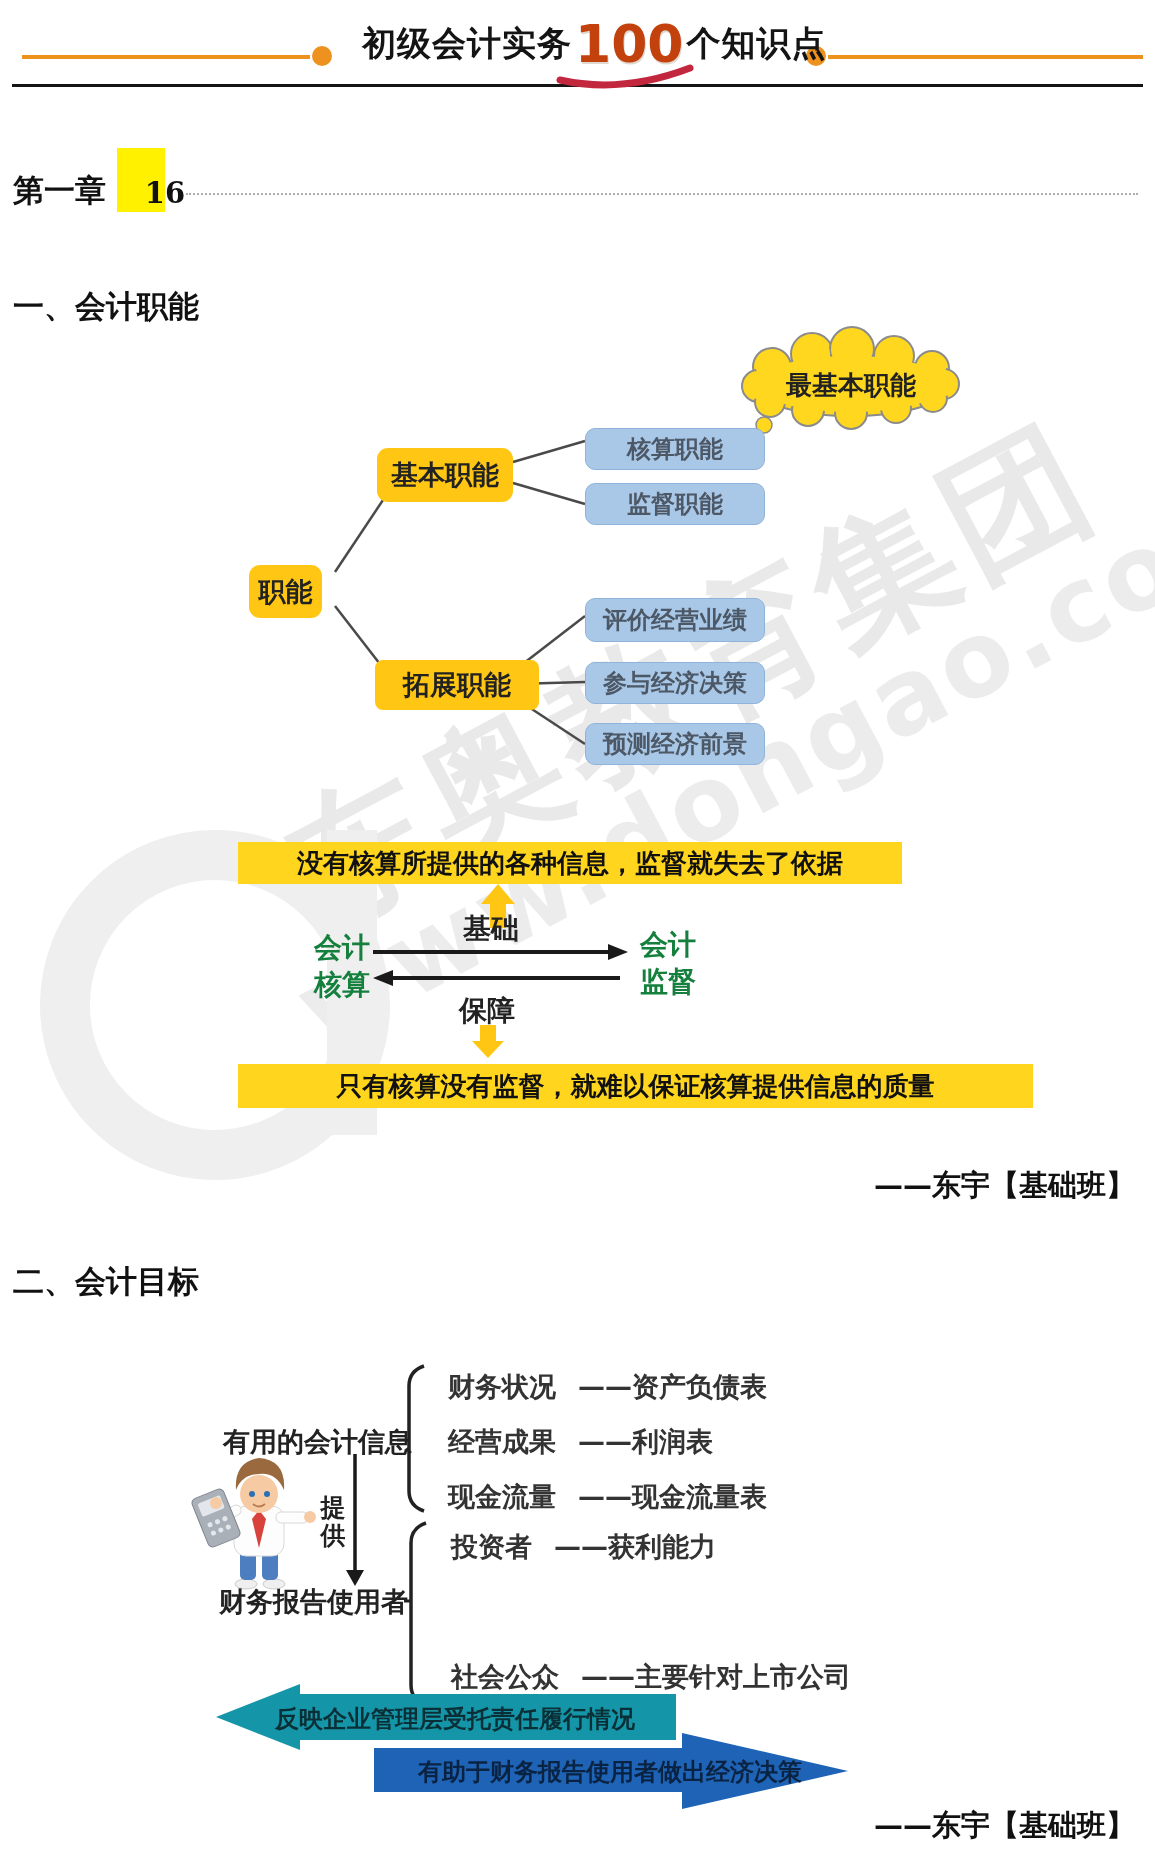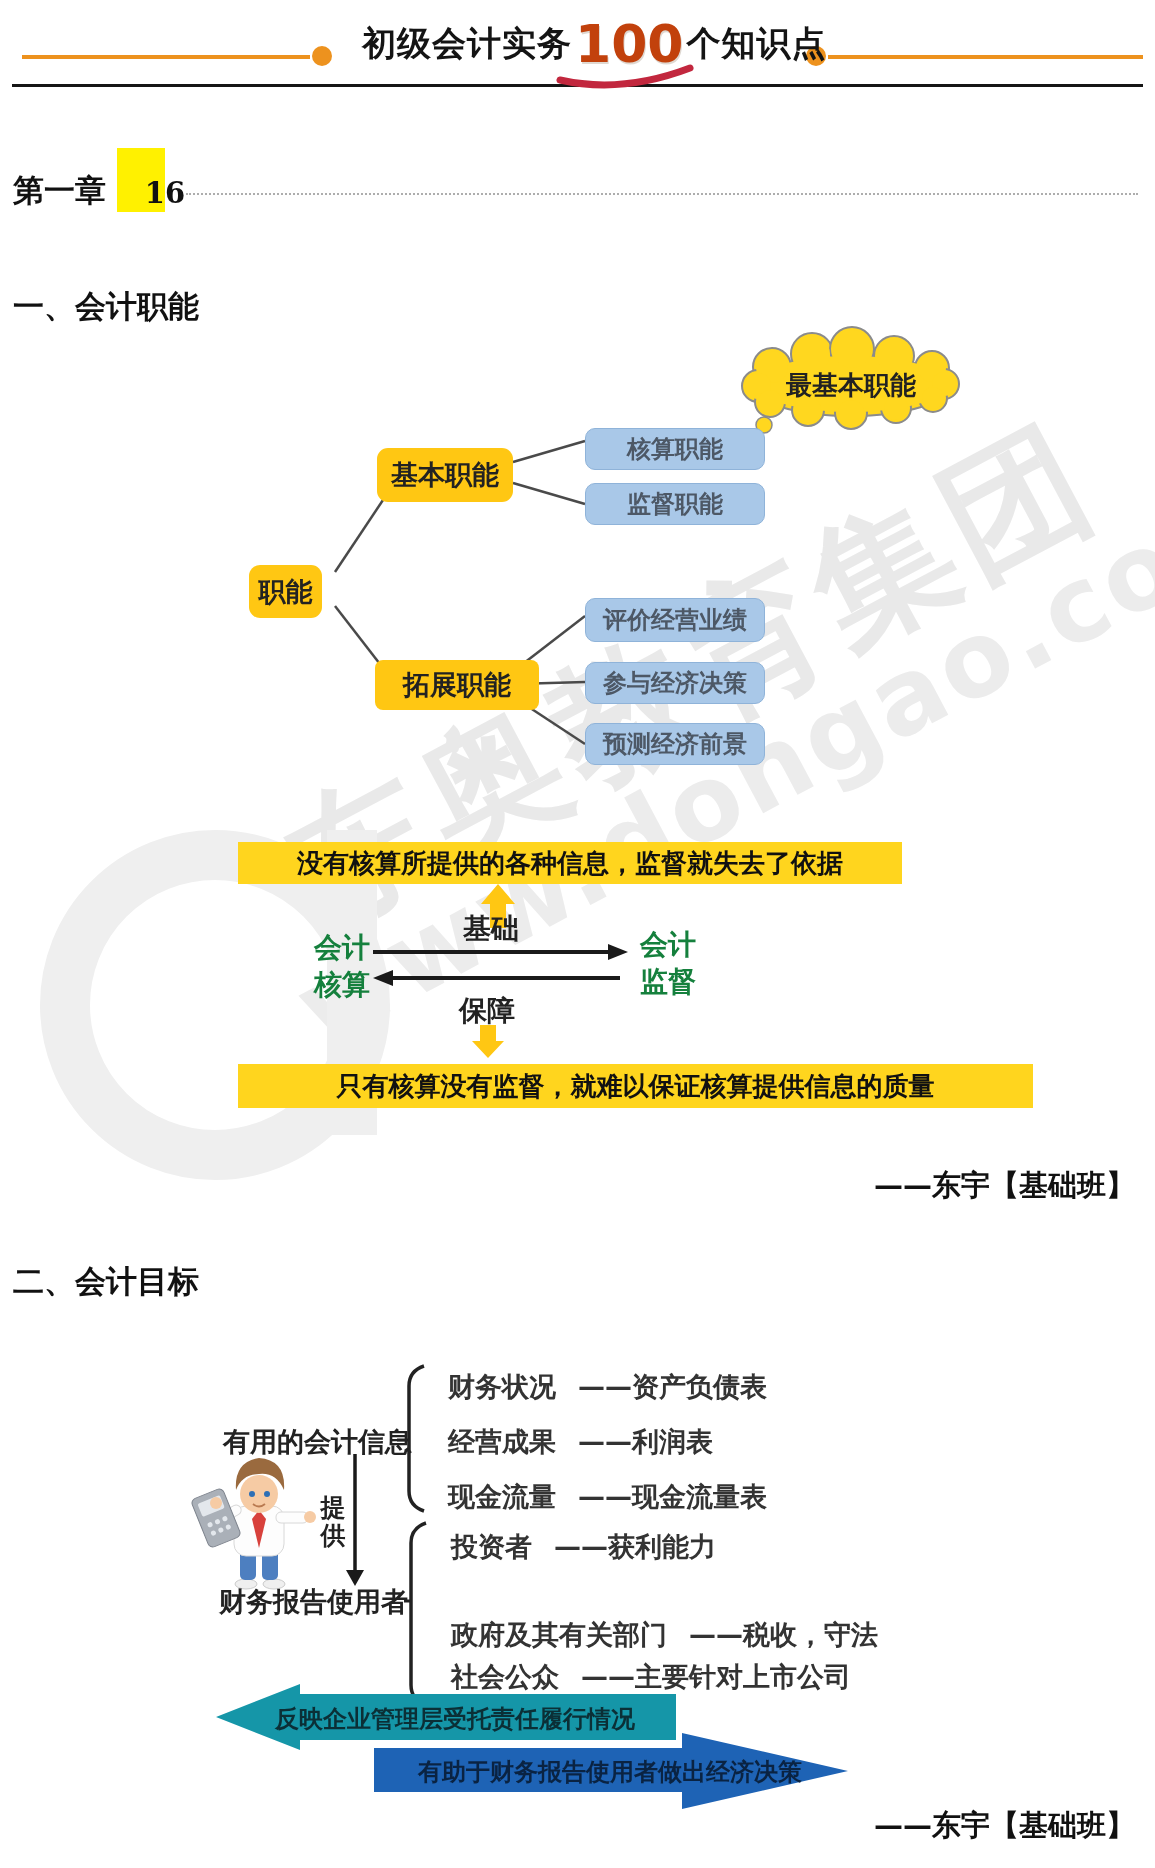--- a/index.html
+++ b/index.html
@@ -236,24 +236,20 @@
 
   <div class="provide-char srf z2" style="top:1491px;">提</div>
   <div class="provide-char srf z2" style="top:1519px;">供</div>
 
   <div class="d2-label srf z2" style="left:219px;top:1584px;">财务报告使用者</div>
 
   <div class="d2-row srf z2" style="left:451px;top:1529px;">
     <span>投资者</span>
     <span class="val">——获利能力</span>
   </div>
-  <div class="d2-row srf z2" style="left:451px;top:1617px;">
-    <span>政府及其有关部门</span>
-    <span class="val">——税收，守法</span>
-  </div>
   <div class="d2-row srf z2" style="left:451px;top:1659px;">
     <span>社会公众</span>
     <span class="val">——主要针对上市公司</span>
   </div>
 
   <div class="arrow-text z2" style="left:240px;top:1703px;width:430px;color:#0b2f36;">反映企业管理层受托责任履行情况</div>
   <div class="arrow-text z2" style="left:380px;top:1756px;width:460px;color:#0a2342;">有助于财务报告使用者做出经济决策</div>
 
   <div class="attribution z2" style="top:1806px;">——东宇【基础班】</div>
 

